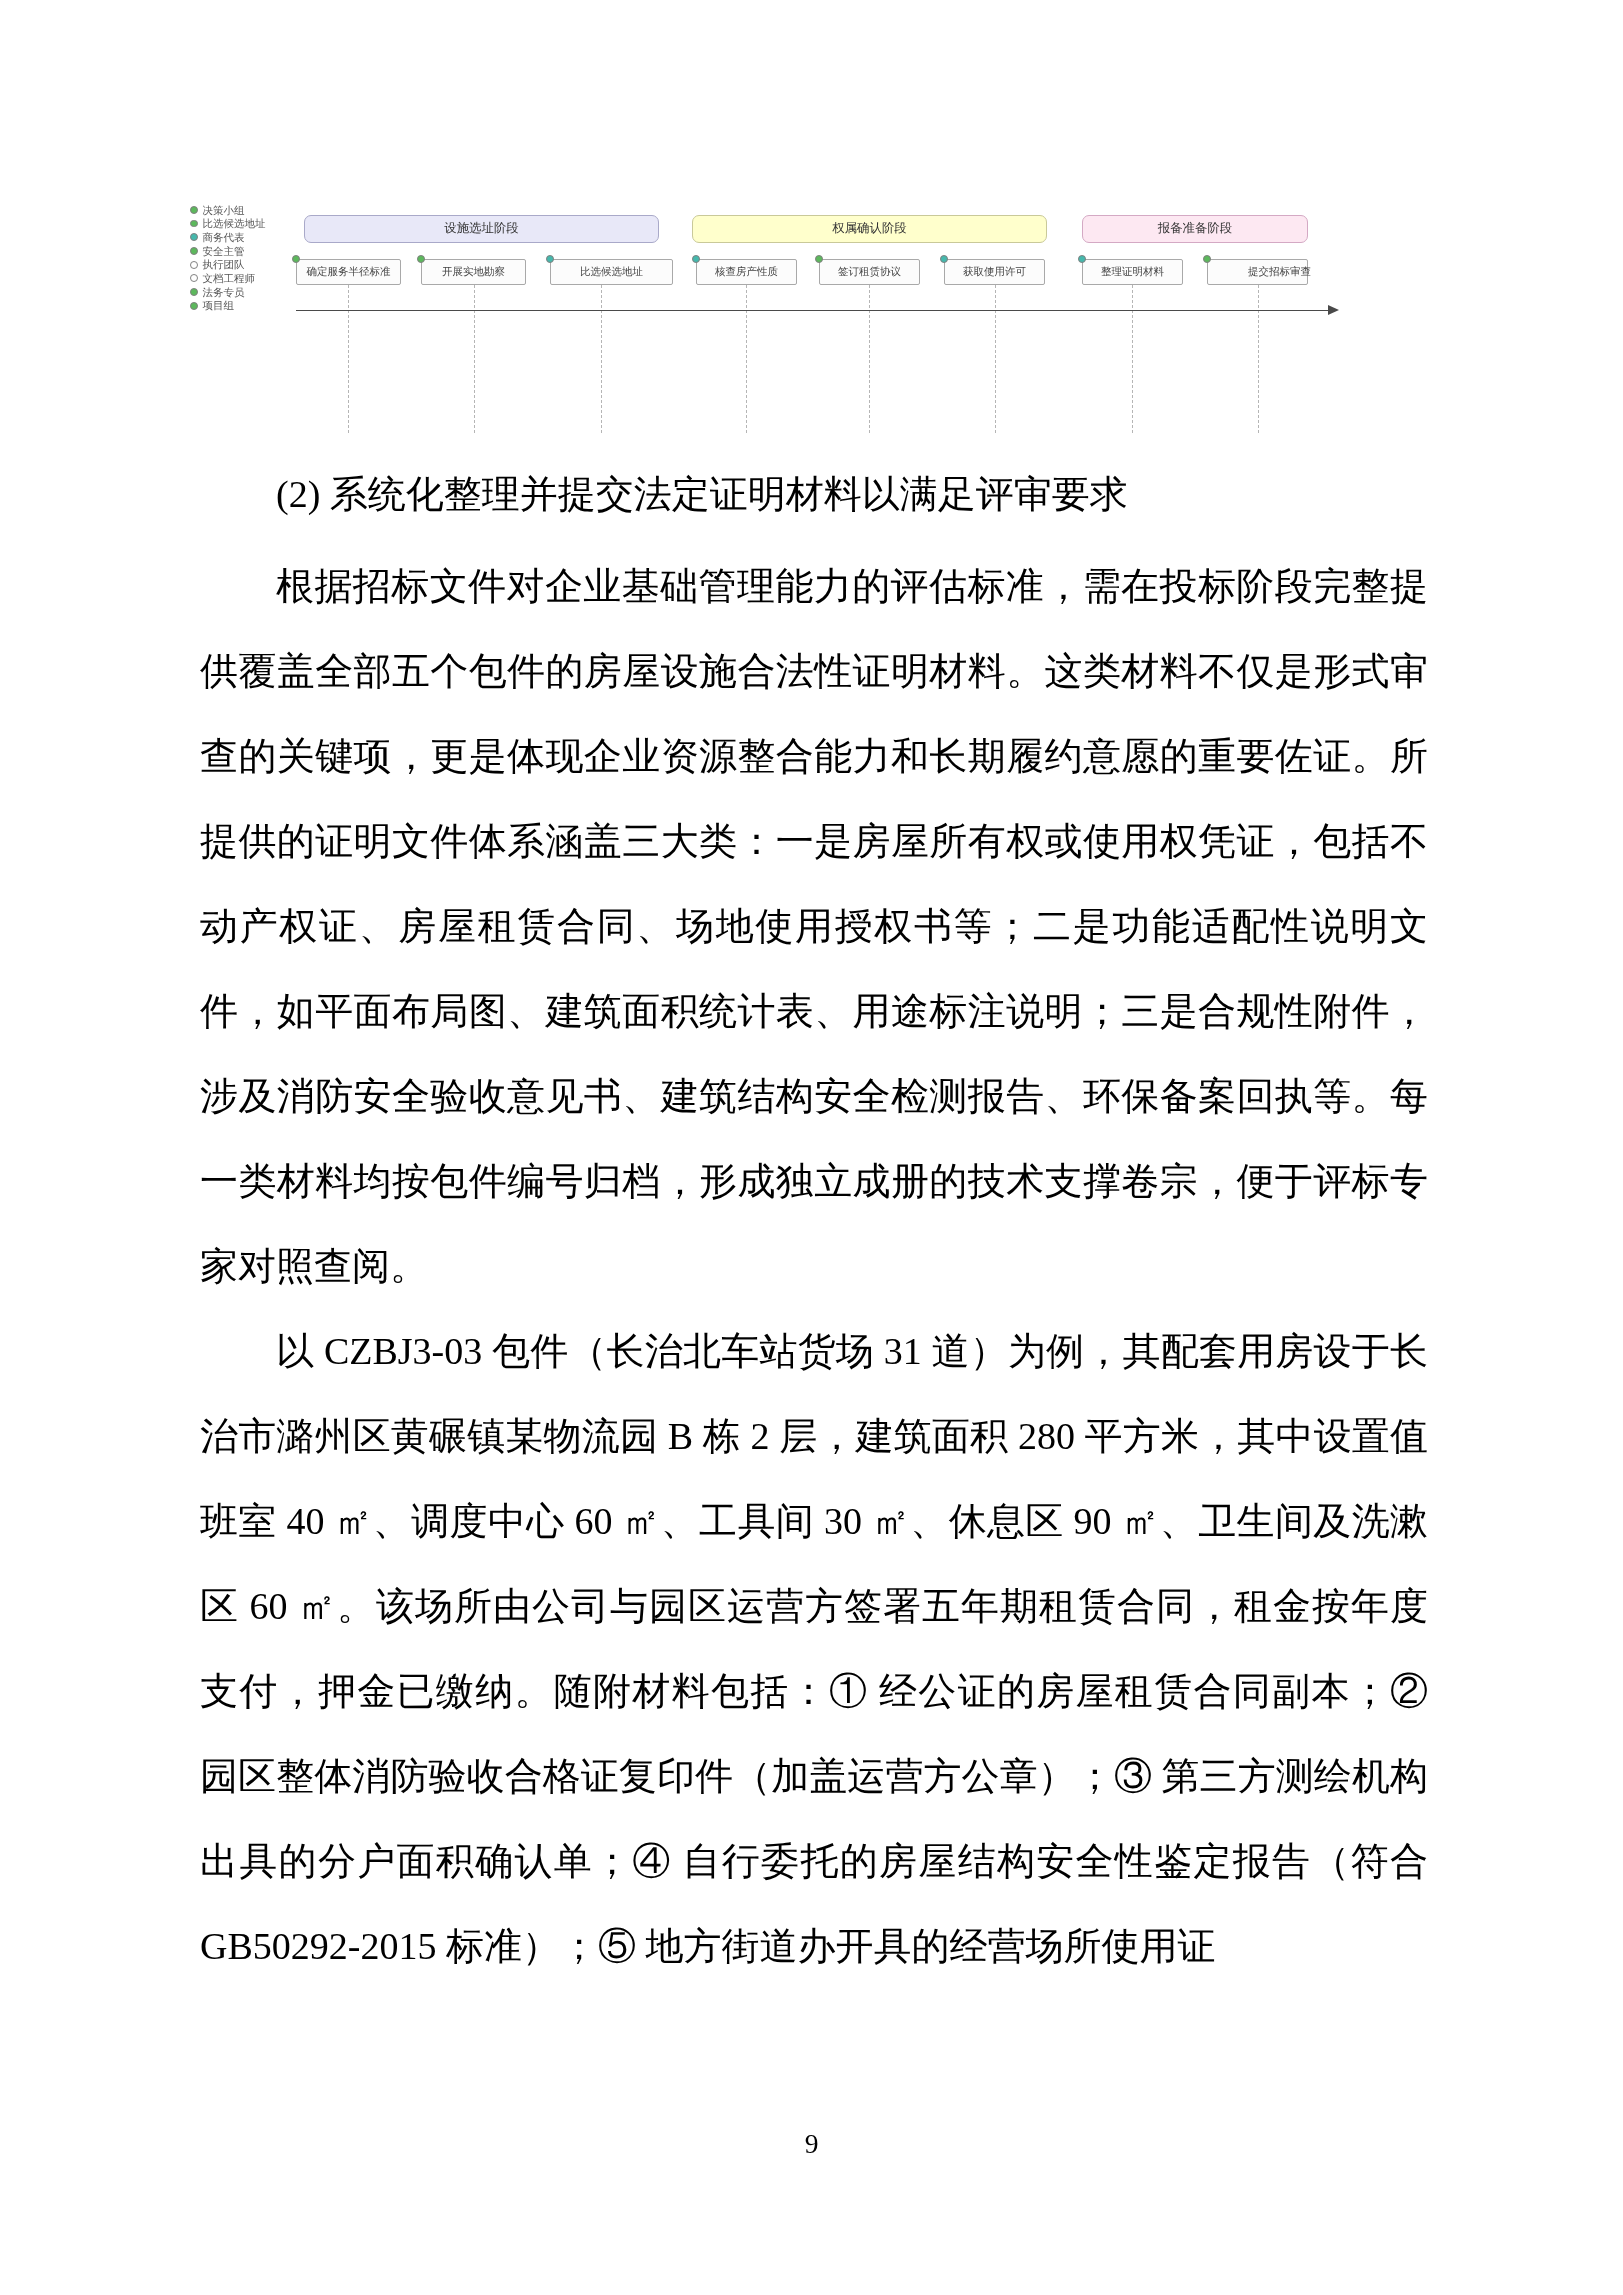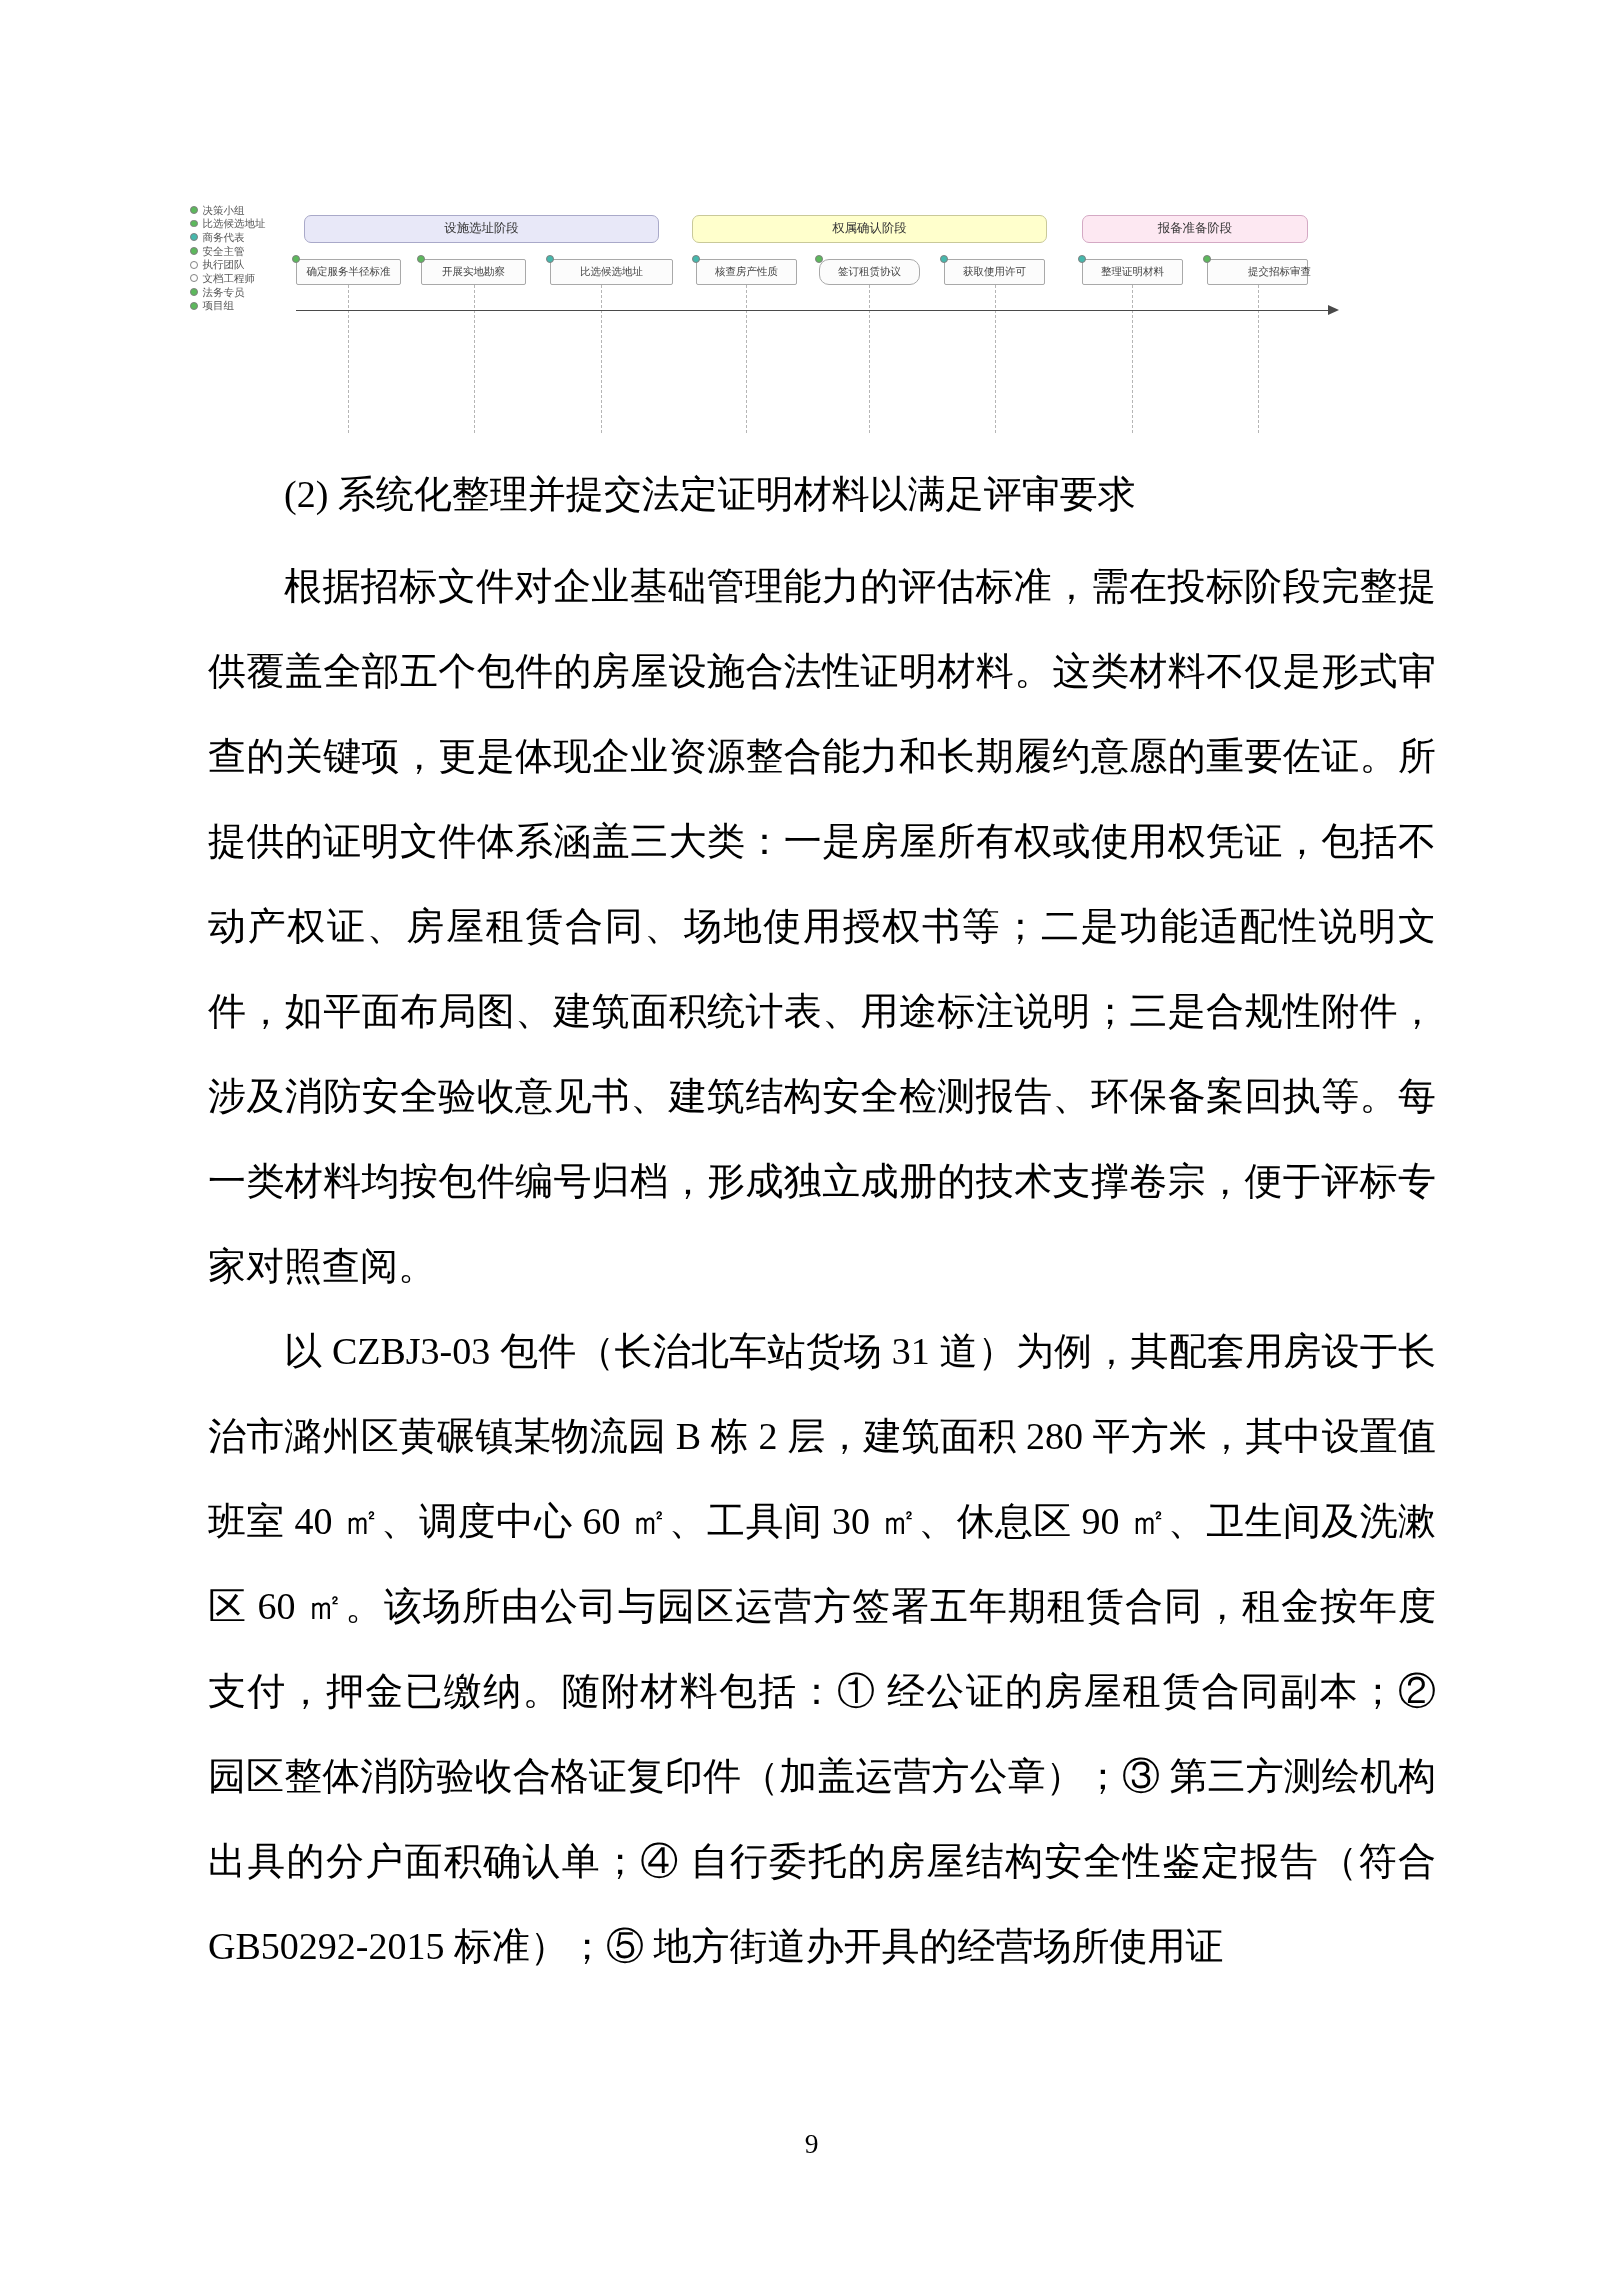--- a/index.html
+++ b/index.html
@@ -56,21 +56,20 @@
     border-left:11.8px solid #4a4a4a;
     border-top:5.9px solid transparent;
     border-bottom:5.9px solid transparent;
   }
 
   
   .content{
     position:absolute;left:200px;top:452px;width:1228px;
     font-size:38px;line-height:85px;color:#000;
     text-align:justify;
-    margin-left:8px;
   }
   .content p{margin:0;text-indent:2em;}
   .content p.heading{margin-bottom:6.5px;}
 
   .page-number{
     position:absolute;left:0;top:2128px;width:100%;
     text-align:center;font-size:27.5px;color:#000;
   }
 </style>
 </head>
@@ -116,21 +115,21 @@
     </div>
 
     <div class="phase-box" style="left: 304px; width: 355px; background-color: rgb(232, 232, 248); border-color: rgb(169, 169, 201);">设施选址阶段</div>
     <div class="phase-box" style="left: 692px; width: 355px; background-color: rgb(255, 255, 204); border-color: rgb(201, 201, 153);">权属确认阶段</div>
     <div class="phase-box" style="left: 1082px; width: 226px; background-color: rgb(253, 232, 242); border-color: rgb(212, 169, 196);">报备准备阶段</div>
 
     <div class="task-box" style="left:296px;width:105px;">确定服务半径标准</div>
     <div class="task-box" style="left:421px;width:105px;">开展实地勘察</div>
     <div class="task-box" style="left:550px;width:123px;">比选候选地址</div>
     <div class="task-box" style="left:696px;width:101px;">核查房产性质</div>
-    <div class="task-box" style="left:819px;width:101px;border-radius:10px;">签订租赁协议</div>
+    <div class="task-box" style="left:819px;width:101px;">签订租赁协议</div>
     <div class="task-box" style="left:944px;width:101px;">获取使用许可</div>
     <div class="task-box" style="left:1082px;width:101px;">整理证明材料</div>
     <div class="task-box" style="left:1207px;width:101px;padding-left:44px;">提交招标审查</div>
 
     <span class="task-dot" style="left: 292px; top: 255px; background-color: rgb(92, 184, 92);"></span>
     <span class="task-dot" style="left: 417px; top: 255px; background-color: rgb(92, 184, 92);"></span>
     <span class="task-dot" style="left: 546px; top: 255px; background-color: rgb(69, 184, 172);"></span>
     <span class="task-dot" style="left: 692px; top: 255px; background-color: rgb(69, 184, 172);"></span>
     <span class="task-dot" style="left: 815px; top: 255px; background-color: rgb(92, 184, 92);"></span>
     <span class="task-dot" style="left: 940px; top: 255px; background-color: rgb(69, 184, 172);"></span>

